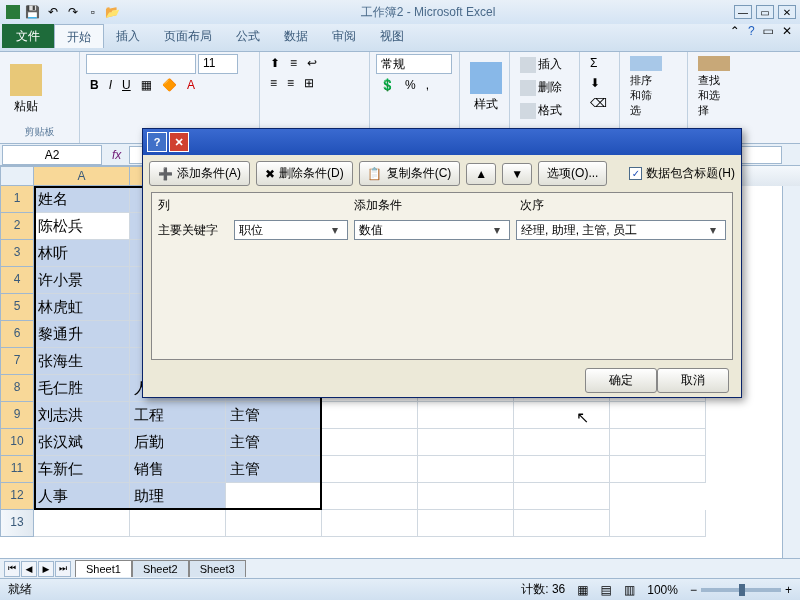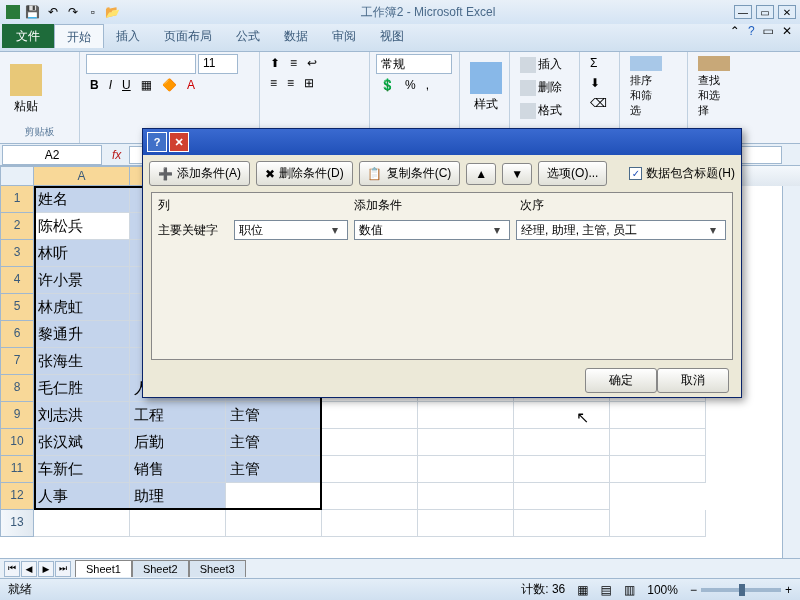--- a/index.html
+++ b/index.html
@@ -22,21 +22,21 @@
 .rgroup-label{font-size:10px;color:#5a7a9a;text-align:center;padding-bottom:2px}
 .rbtn{padding:2px 4px;cursor:pointer;display:flex;align-items:center;gap:2px}
 .rbtn-lg{flex-direction:column;width:40px;height:66px;justify-content:center}
 .rbtn-icon{width:16px;height:16px;background:#d0d8e0;display:inline-block}
 .rbtn-icon-lg{width:32px;height:32px;background:#d0d8e0}
 .font-box{display:flex;flex-direction:column;gap:2px}
 .font-row{display:flex;gap:2px;align-items:center}
 .combo{border:1px solid #a0b8d0;background:#fff;padding:1px 4px;height:20px}
 .namebox-row{height:22px;background:#e8f0f8;display:flex;align-items:center;border-bottom:1px solid #a0b8d0}
 .namebox{width:100px;border:1px solid #a0b8d0;background:#fff;padding:2px 6px;text-align:center;margin:0 2px}
-.fx-label{padding:0 8px;font-style:italic;color:#b91c1c}
+.fx-label{padding:0 8px;font-style:italic;color:#701a75}
 .formula-bar{flex:1;background:#fff;border:1px solid #a0b8d0;height:18px;margin-right:18px}
 .sheet-area{position:relative;height:392px;background:#fff}
 .colhdr{height:20px;display:flex;background:linear-gradient(#f4f8fc,#e0e8f0)}
 .corner{width:34px;border:1px solid #a0b8d0;background:#e8f0f8}
 .ch{width:96px;border:1px solid #a0b8d0;border-left:none;text-align:center;color:#3a5a7a;line-height:18px}
 .ch.sel{background:#f8d898}
 .rows{display:flex;flex-direction:column}
 .row{display:flex;height:27px}
 .rh{width:34px;border:1px solid #a0b8d0;border-top:none;background:linear-gradient(90deg,#f4f8fc,#e0e8f0);text-align:center;line-height:25px;color:#3a5a7a}
 .rh.sel{background:#f8d898}

